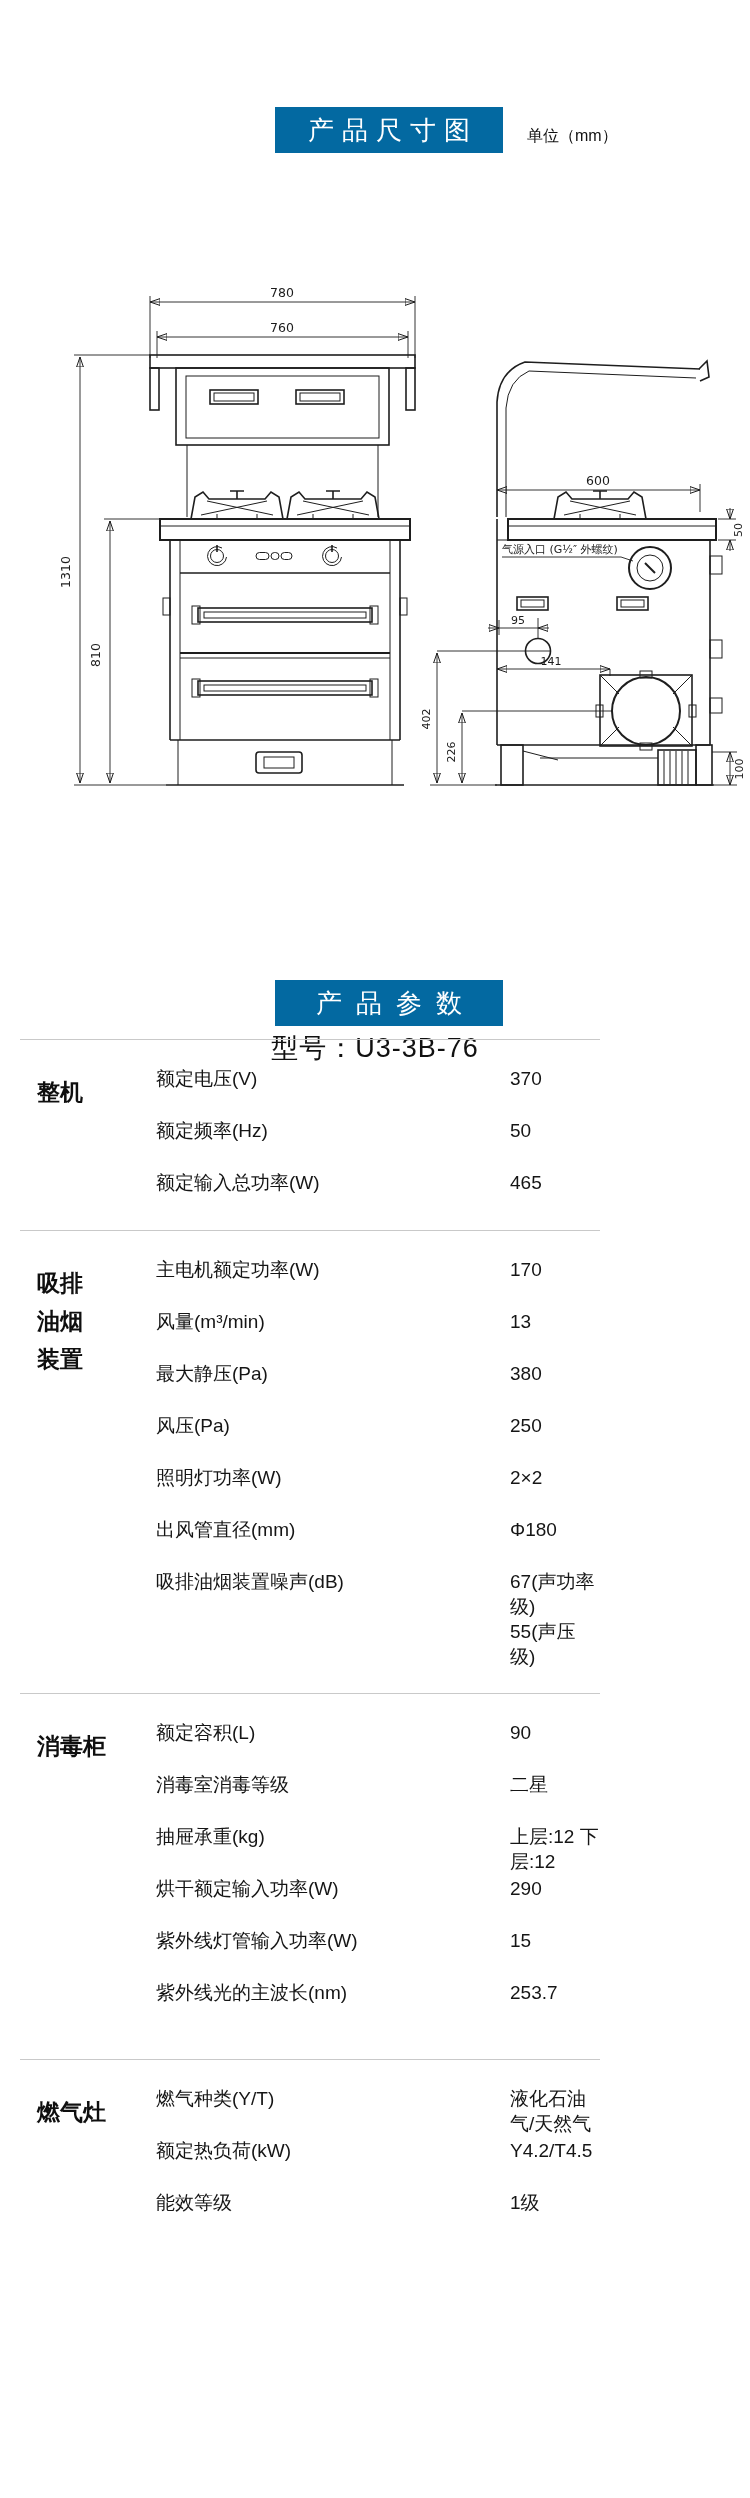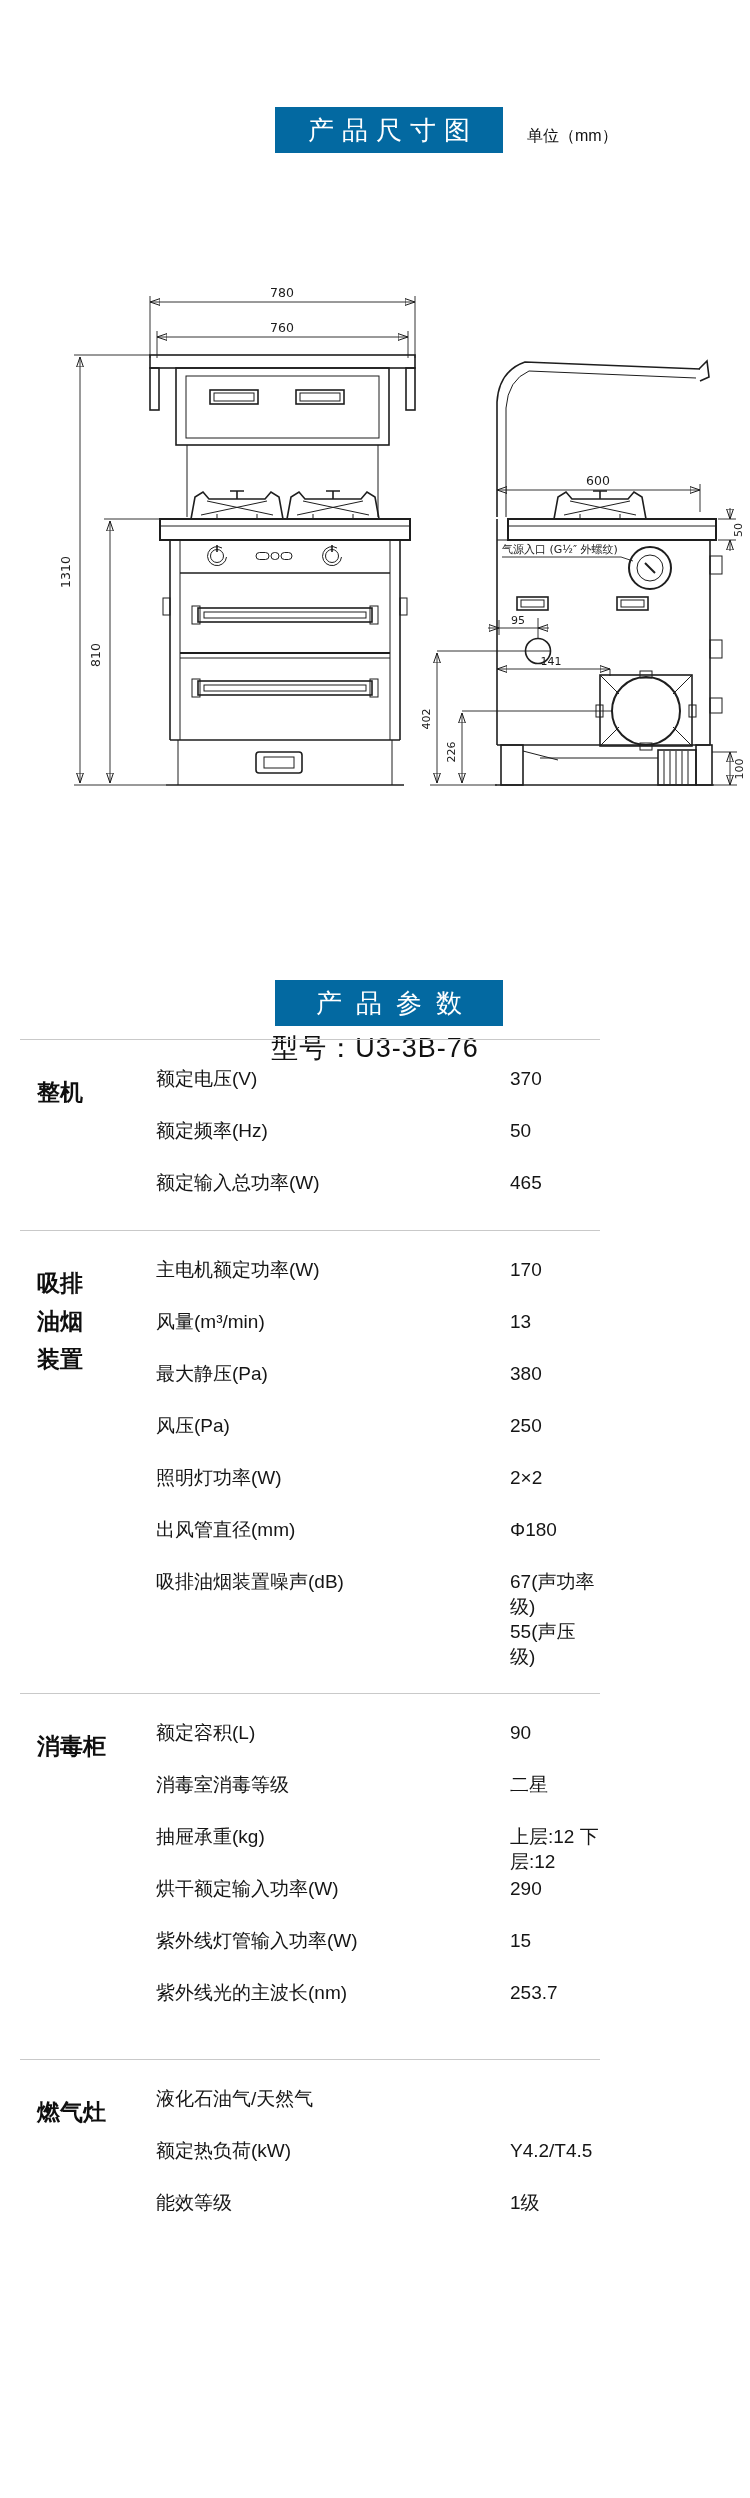--- a/index.html
+++ b/index.html
@@ -336,20 +336,21 @@
           <div class="lbl">紫外线光的主波长(nm)</div>
           <div class="val">253.7</div>
         </div>
       </div>
     </div>
 
     <div class="group pt g4">
       <div class="cat">燃气灶</div>
       <div class="rows">
         <div class="row">
+          <div class="lbl">燃气种类(Y/T)</div>
           <div class="val">液化石油气/天然气</div>
         </div>
         <div class="row">
           <div class="lbl">额定热负荷(kW)</div>
           <div class="val">Y4.2/T4.5</div>
         </div>
         <div class="row">
           <div class="lbl">能效等级</div>
           <div class="val">1级</div>
         </div>

